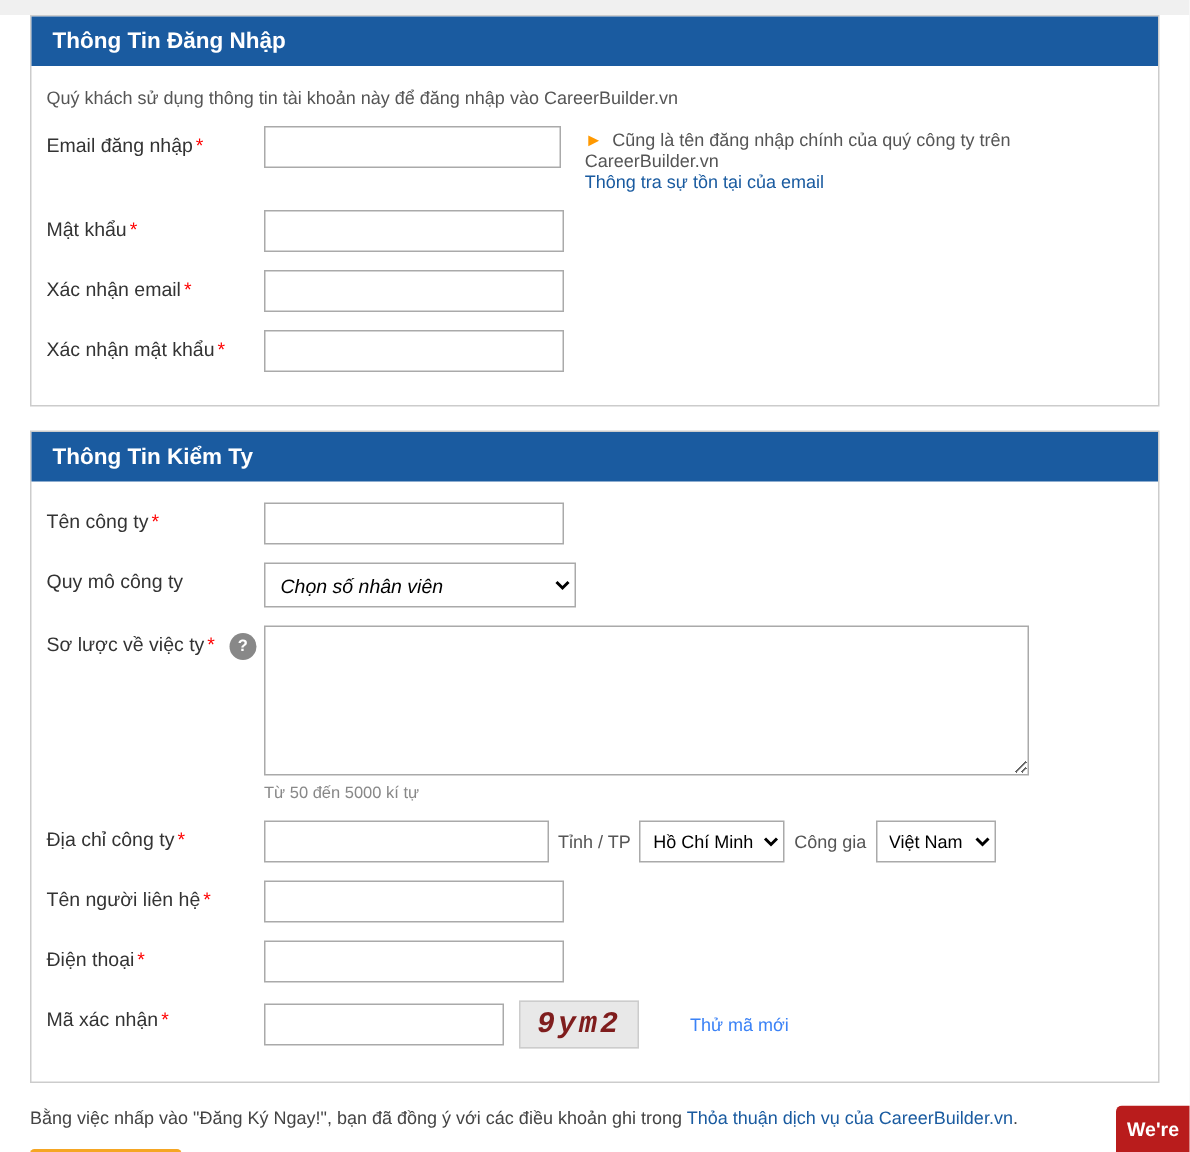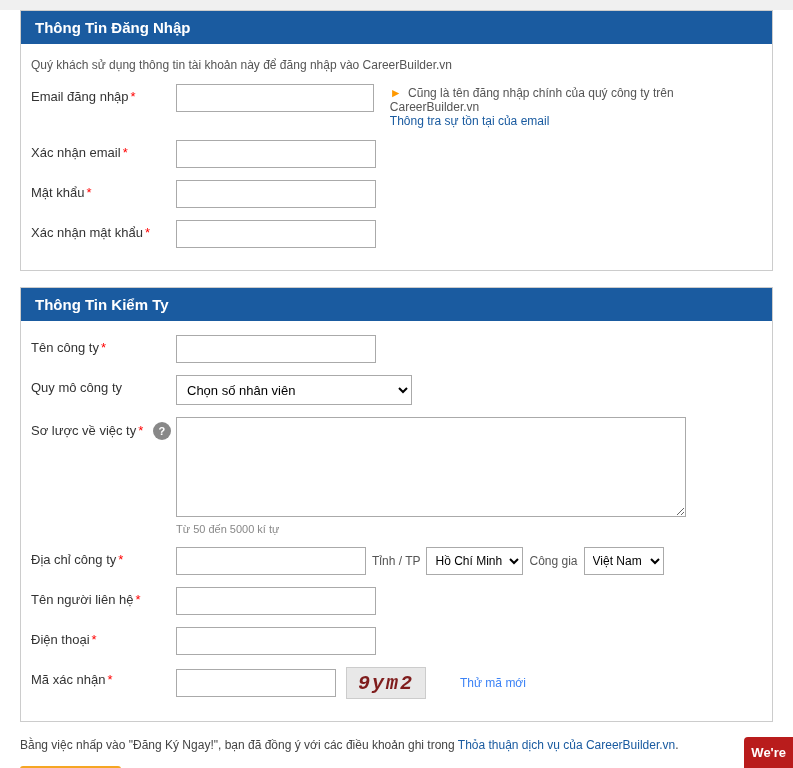--- a/index.html
+++ b/index.html
@@ -197,30 +197,30 @@
         <input type="text" class="form-control" style="">
         <div class="email-note">
           <span class="arrow">►</span>
           <span>Cũng là tên đăng nhập chính của quý công ty trên CareerBuilder.vn</span><br>
           <a href="#">Thông tra sự tồn tại của email</a>
         </div>
       </div>
 
       <div class="form-row">
         <div class="form-label">
+          <span>Mật khẩu</span><span class="req">*</span>
+        </div>
+        <input type="password" class="form-control" style="">
+      </div>
+
+      <div class="form-row">
+        <div class="form-label">
           <span>Xác nhận email</span><span class="req">*</span>
         </div>
         <input type="text" class="form-control" style="">
-      </div>
-
-      <div class="form-row">
-        <div class="form-label">
-          <span>Mật khẩu</span><span class="req">*</span>
-        </div>
-        <input type="password" class="form-control" style="">
       </div>
 
       <div class="form-row">
         <div class="form-label">
           <span>Xác nhận mật khẩu</span><span class="req">*</span>
         </div>
         <input type="password" class="form-control" style="">
       </div>
     </div>
   </div>
@@ -235,21 +235,21 @@
         <div class="form-label">
           <span>Tên công ty</span><span class="req">*</span>
         </div>
         <input type="text" class="form-control" style="width: 200px;">
       </div>
 
       <div class="form-row">
         <div class="form-label">
           <span>Quy mô công ty</span>
         </div>
-        <select class="form-control" style="width:236px;">
+        <select class="form-control" style="width:208px;font-style:italic;">
           <option>Chọn số nhân viên</option>
           <option>1-10</option>
           <option>11-50</option>
           <option>51-200</option>
           <option>201-500</option>
           <option>500+</option>
         </select>
       </div>
 
       <div class="form-row">

